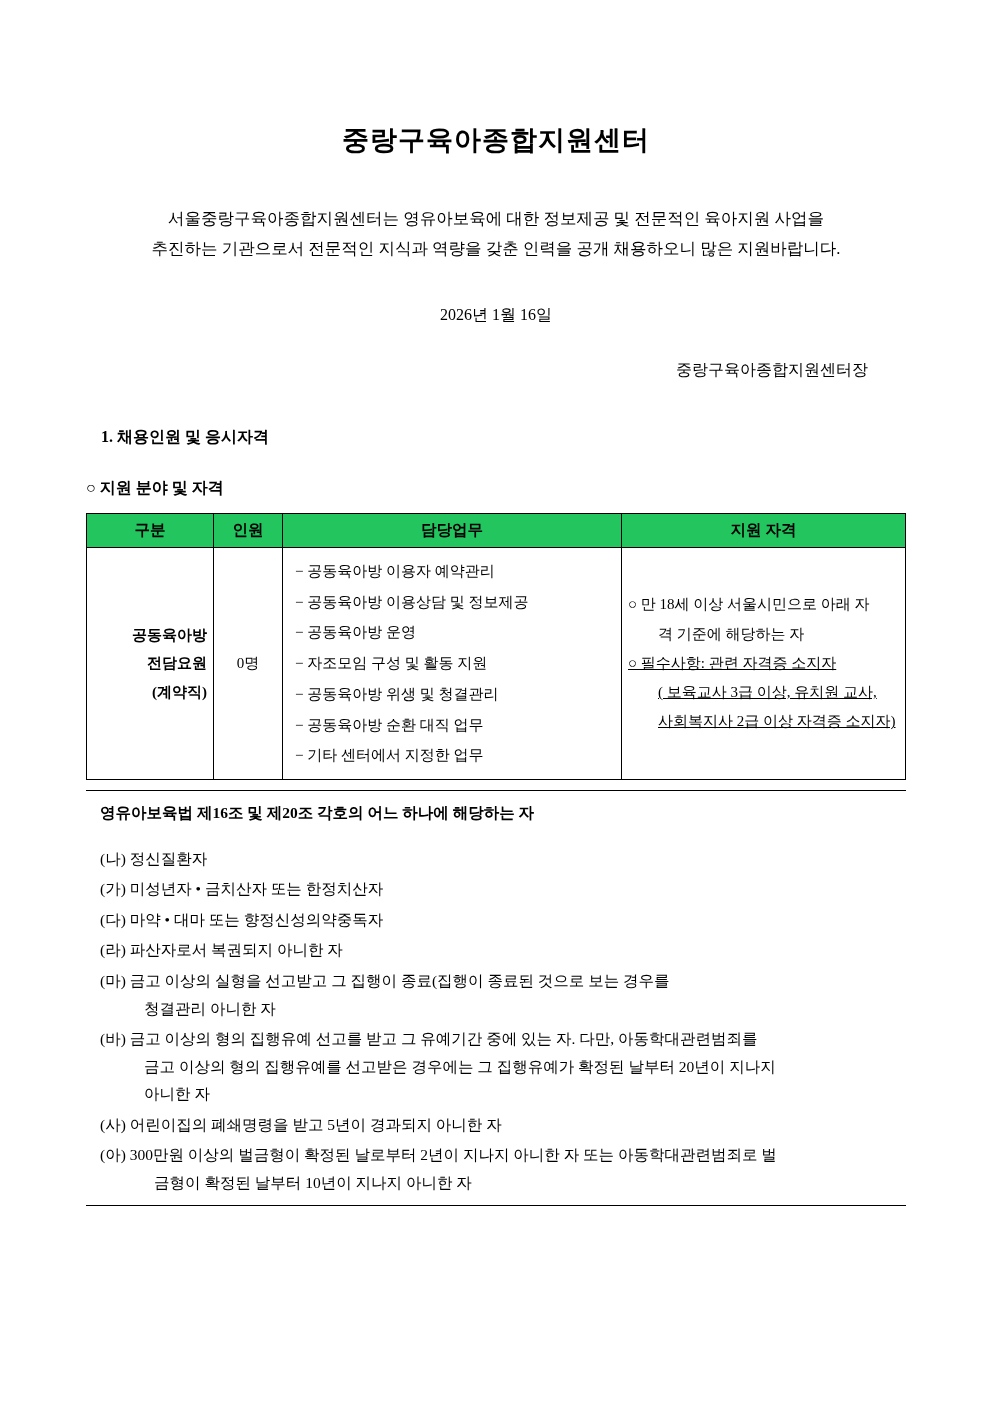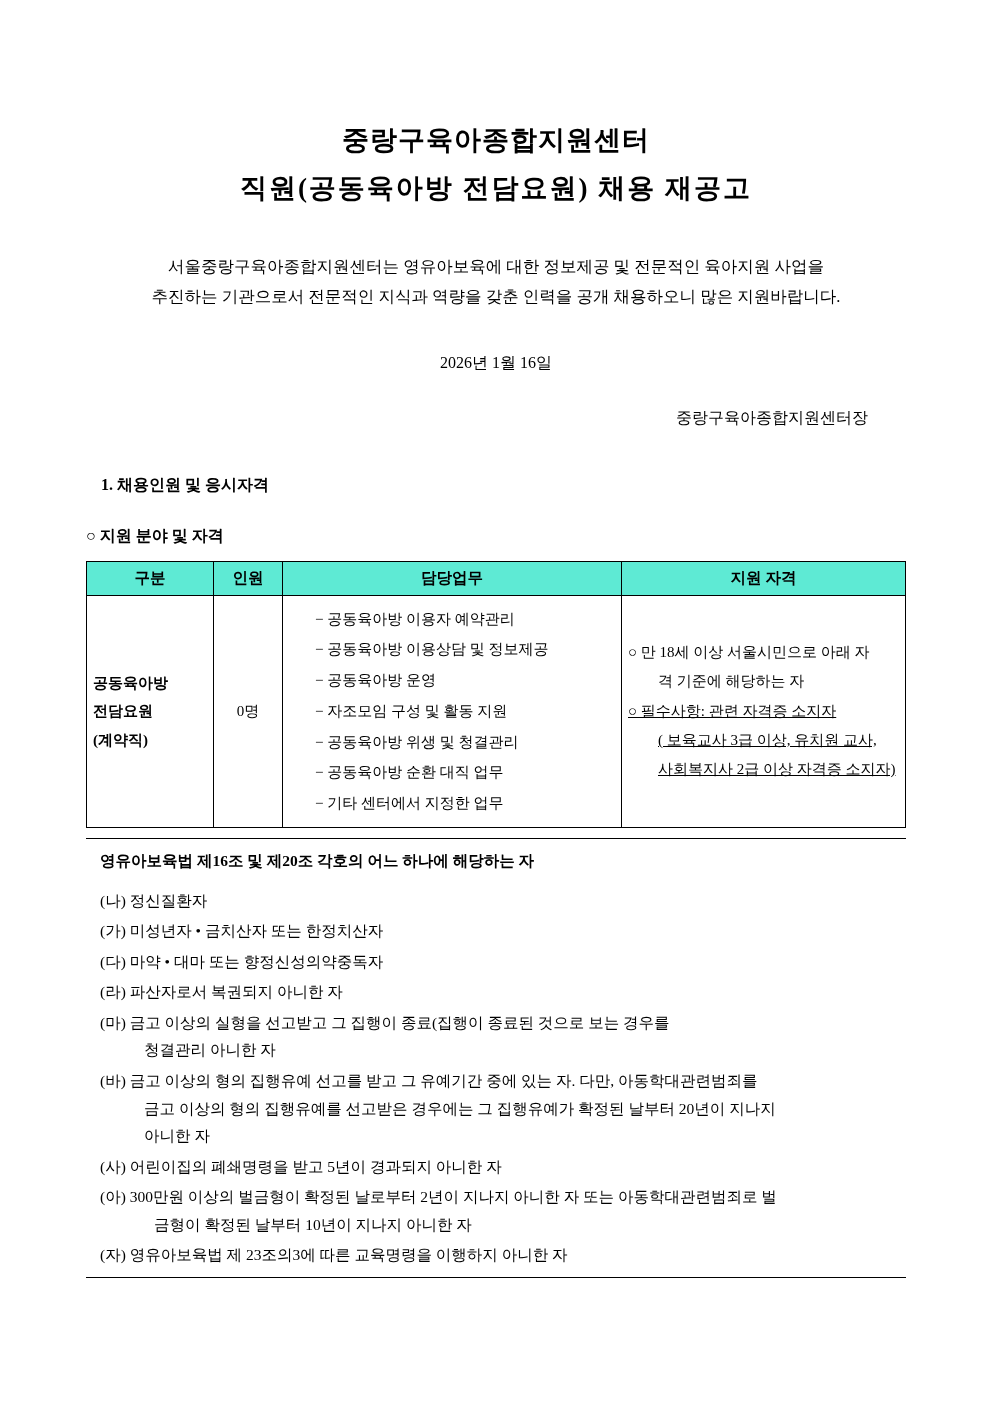--- a/index.html
+++ b/index.html
@@ -69,46 +69,45 @@
     border-collapse: collapse;
     font-size: 15px;
   }
   table.main-table th,
   table.main-table td {
     border: 1px solid #000000;
     padding: 4px 6px;
     vertical-align: middle;
   }
   table.main-table thead th {
-    background: #5eead4;
+    background: #22c55e;
     text-align: center;
     font-weight: bold;
     padding: 6px 4px;
     font-size: 15.5px;
   }
   .col-gubun { width: 118px; }
   .col-inwon { width: 60px; }
   .col-duty  { width: 330px; }
   .cell-center {
-    text-align: left;
+    text-align: right;
     font-weight: bold;
     line-height: 1.9;
   }
   .cell-inwon {
     text-align: center;
   }
   ul.duty-list {
     margin: 0;
     padding: 4px 0 4px 6px;
     list-style: none;
     line-height: 2.05;
   }
   ul.duty-list li {
     white-space: nowrap;
-    margin-left: 20px;
   }
   .qual-cell {
     line-height: 1.95;
     padding: 8px 10px 8px 8px;
   }
   .qual-line {
     text-indent: 0;
   }
   .qual-ind {
     padding-left: 30px;
@@ -123,21 +122,21 @@
     margin-top: 10px;
     border-top: 1px solid #000000;
     border-bottom: 1px solid #000000;
     padding: 8px 0 8px 0;
     font-size: 15.5px;
     line-height: 1.78;
   }
   .exclusion-title {
     font-weight: bold;
     padding-left: 14px;
-    margin-bottom: 12px;
+    margin-bottom: 18px;
   }
   .exclusion-item {
     padding-left: 14px;
     margin-top: 3px;
   }
   .exclusion-item .marker {
     display: inline-block;
   }
   .exclusion-item .cont {
     display: block;
@@ -147,21 +146,20 @@
     padding-left: 54px;
   }
 </style>
 </head>
 <body>
 
 <div class="page">
 
   <div class="doc-title">
     <span>중랑구육아종합지원센터</span>
-    <span class="line2">직원(공동육아방 전담요원) 채용 재공고</span>
   </div>
 
   <div class="intro">
     <p>서울중랑구육아종합지원센터는 영유아보육에 대한 정보제공 및 전문적인 육아지원 사업을</p>
     <p>추진하는 기관으로서 전문적인 지식과 역량을 갖춘 인력을 공개 채용하오니 많은 지원바랍니다.</p>
   </div>
 
   <div class="doc-date">2026년 1월 16일</div>
 
   <div class="doc-signer">중랑구육아종합지원센터장</div>
@@ -250,19 +248,15 @@
       <span class="marker">(사)</span>
       <span>어린이집의 폐쇄명령을 받고 5년이 경과되지 아니한 자</span>
     </div>
 
     <div class="exclusion-item">
       <span class="marker">(아)</span>
       <span>300만원 이상의 벌금형이 확정된 날로부터 2년이 지나지 아니한 자 또는 아동학대관련범죄로 벌</span>
       <span class="cont deep">금형이 확정된 날부터 10년이 지나지 아니한 자</span>
     </div>
 
-    <div class="exclusion-item">
-      <span class="marker">(자)</span>
-      <span>영유아보육법 제 23조의3에 따른 교육명령을 이행하지 아니한 자</span>
-    </div>
   </div>
 
 </div>
 
 </body></html>

